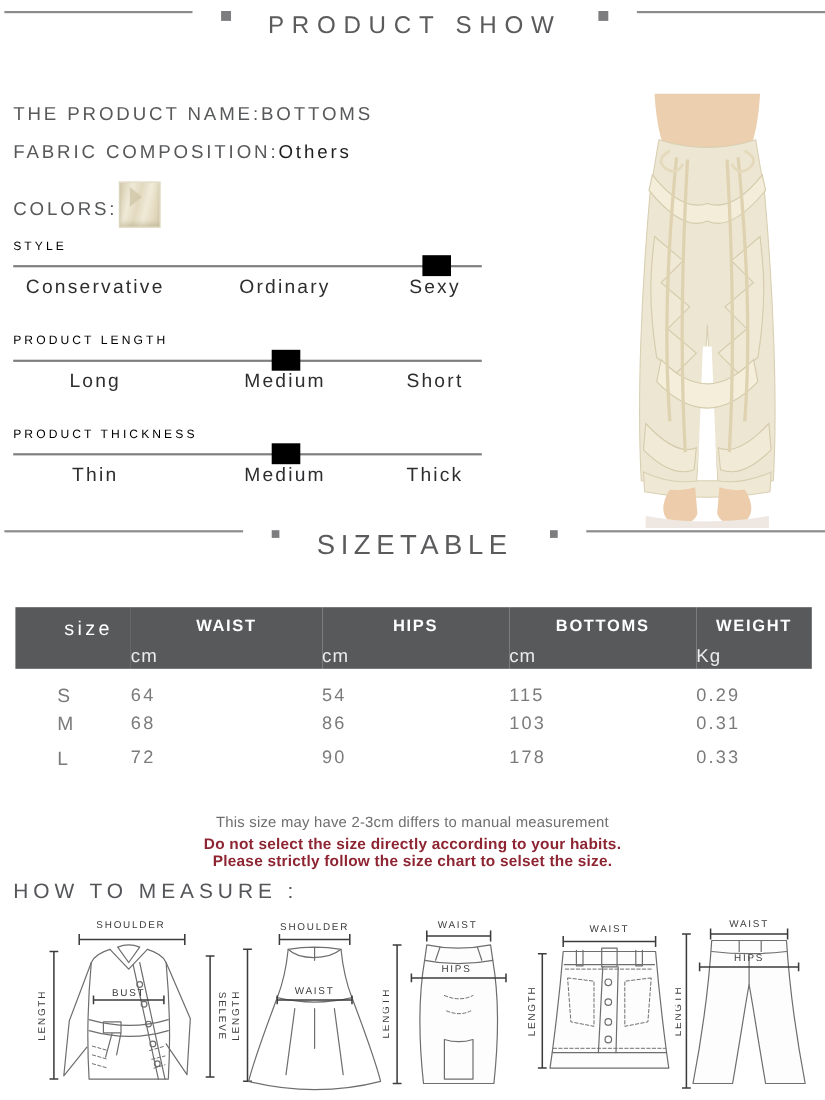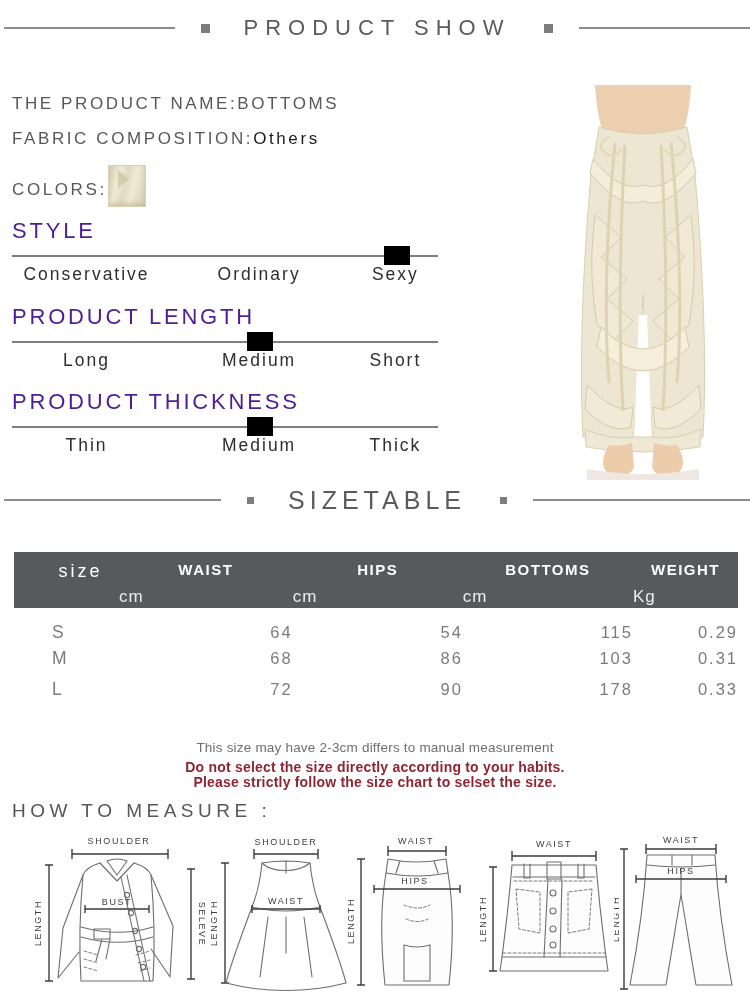--- a/index.html
+++ b/index.html
@@ -1,21 +1,21 @@
 <!DOCTYPE html>
 <html><head>
 <meta charset="utf-8">
 <style>
   *{margin:0;padding:0;box-sizing:border-box}
   html,body{width:750px;height:1000px;background:#fff;overflow:hidden}
   #page{position:relative;width:750px;height:1000px;background:#fff;
         font-family:"Liberation Sans",sans-serif;color:#58595b;overflow:hidden}
 
   
-  .band{position:absolute;left:4px;right:0;display:flex;align-items:center;gap:26px}
+  .band{position:absolute;left:4px;right:0;display:flex;gap:26px}
   .band .rule{flex:1;height:2px;background:#8c8c8c}
   .band .sq{width:9px;height:9px;background:#7d7d7f;flex:0 0 auto}
   .band .btitle{color:#5b5b5d;font-size:22px;letter-spacing:7px;white-space:nowrap;padding:0 8px}
   #show-band{top:10px;height:36px}
   #size-band{top:482px;height:36px}
   #size-band .sq{width:7px;height:7px}
   #size-band .btitle{font-size:25px;letter-spacing:5px}
 
   
   .info{position:absolute;left:12px;font-size:17px;letter-spacing:2.6px;white-space:nowrap;color:#57585a}
@@ -26,41 +26,41 @@
   #info-colors{top:180px}
   .swatch{position:absolute;left:108px;top:165px;width:38px;height:42px;border:1px solid #d9d0b6;
           background:linear-gradient(104deg,#ddd4ba 8%,#efe9d7 26%,#e2d9bf 46%,#f0ead8 64%,#e4dbc1 82%,#d8cfb4 100%);
           box-shadow:inset 0 -3px 4px rgba(160,150,110,.35)}
   .swatch:after{content:"";position:absolute;left:9px;top:4px;width:0;height:0;
           border-left:11px solid #cfc5a6;border-top:9px solid transparent;border-bottom:9px solid transparent;opacity:.8}
 
   
   .attr{position:absolute;left:12px;width:426px}
   #attr-0{top:218px}#attr-1{top:304px}#attr-2{top:389px}
-  .attr .atitle{font-size:22px;letter-spacing:2.8px;color:#4c1d95}
+  .attr .atitle{font-size:11px;letter-spacing:2.8px;color:#000000}
   .attr .track{position:relative;margin-top:11px;height:2px;background:#7f7f7f}
   .attr .marker{position:absolute;top:-9px;width:26px;height:19px;background:#000;transform:translateX(-50%)}
   #attr-0 .marker{left:90.3%}
   #attr-1 .marker,#attr-2 .marker{left:58.3%}
   .attr .opts{position:relative;height:28px;margin-top:7px}
   .attr .opt{position:absolute;top:0;transform:translateX(-50%);font-size:17.5px;letter-spacing:2px;color:#2e2e30;white-space:nowrap}
   .opt.p1{left:17.5%}.opt.p2{left:58%}.opt.p3{left:90%}
 
   
   #photo{position:absolute;left:535px;top:85px;width:215px;height:395px}
 
   
   #size-table{position:absolute;left:14px;top:552px;width:724px;border-collapse:collapse;table-layout:fixed}
   #size-table col.c0{width:14.5%}#size-table col.c1{width:24%}#size-table col.c2{width:23.5%}
   #size-table col.c3{width:23.5%}#size-table col.c4{width:14.5%}
   #size-table thead th{background:#58595b;color:#fff;height:56px;vertical-align:top;padding-top:9px;font-weight:bold}
   #size-table thead th.size-h{text-align:center;padding-left:28px;font-weight:normal;font-size:18px;letter-spacing:3px}
   .col-label{font-size:15px;letter-spacing:1.5px;text-align:center}
   .col-unit{font-size:17px;font-weight:normal;letter-spacing:1px;text-align:left;margin-top:9px;color:#ececec;min-height:12px}
-  #size-table tbody td{color:#7b7b7c;font-size:16.5px;letter-spacing:2px;text-align:right;height:31px}
+  #size-table tbody td{color:#7b7b7c;font-size:16.5px;letter-spacing:2px;text-align:left;height:31px}
   #size-table tbody tr:first-child td{padding-top:14px}
   #size-table tbody td.size-c{text-align:left;padding-left:38px;font-size:17.5px}
 
   
   .notes{position:absolute;top:740px;left:0;right:0;text-align:center}
   .note-gray{font-size:13.5px;color:#6e6e6e;letter-spacing:.2px;margin-bottom:5px}
   .note-red{font-size:14px;color:#8e2532;font-weight:bold;line-height:1.08;letter-spacing:.2px}
 
   
   #measure-title{position:absolute;left:12px;top:800px;font-size:19px;letter-spacing:4.5px;color:#55565a}

